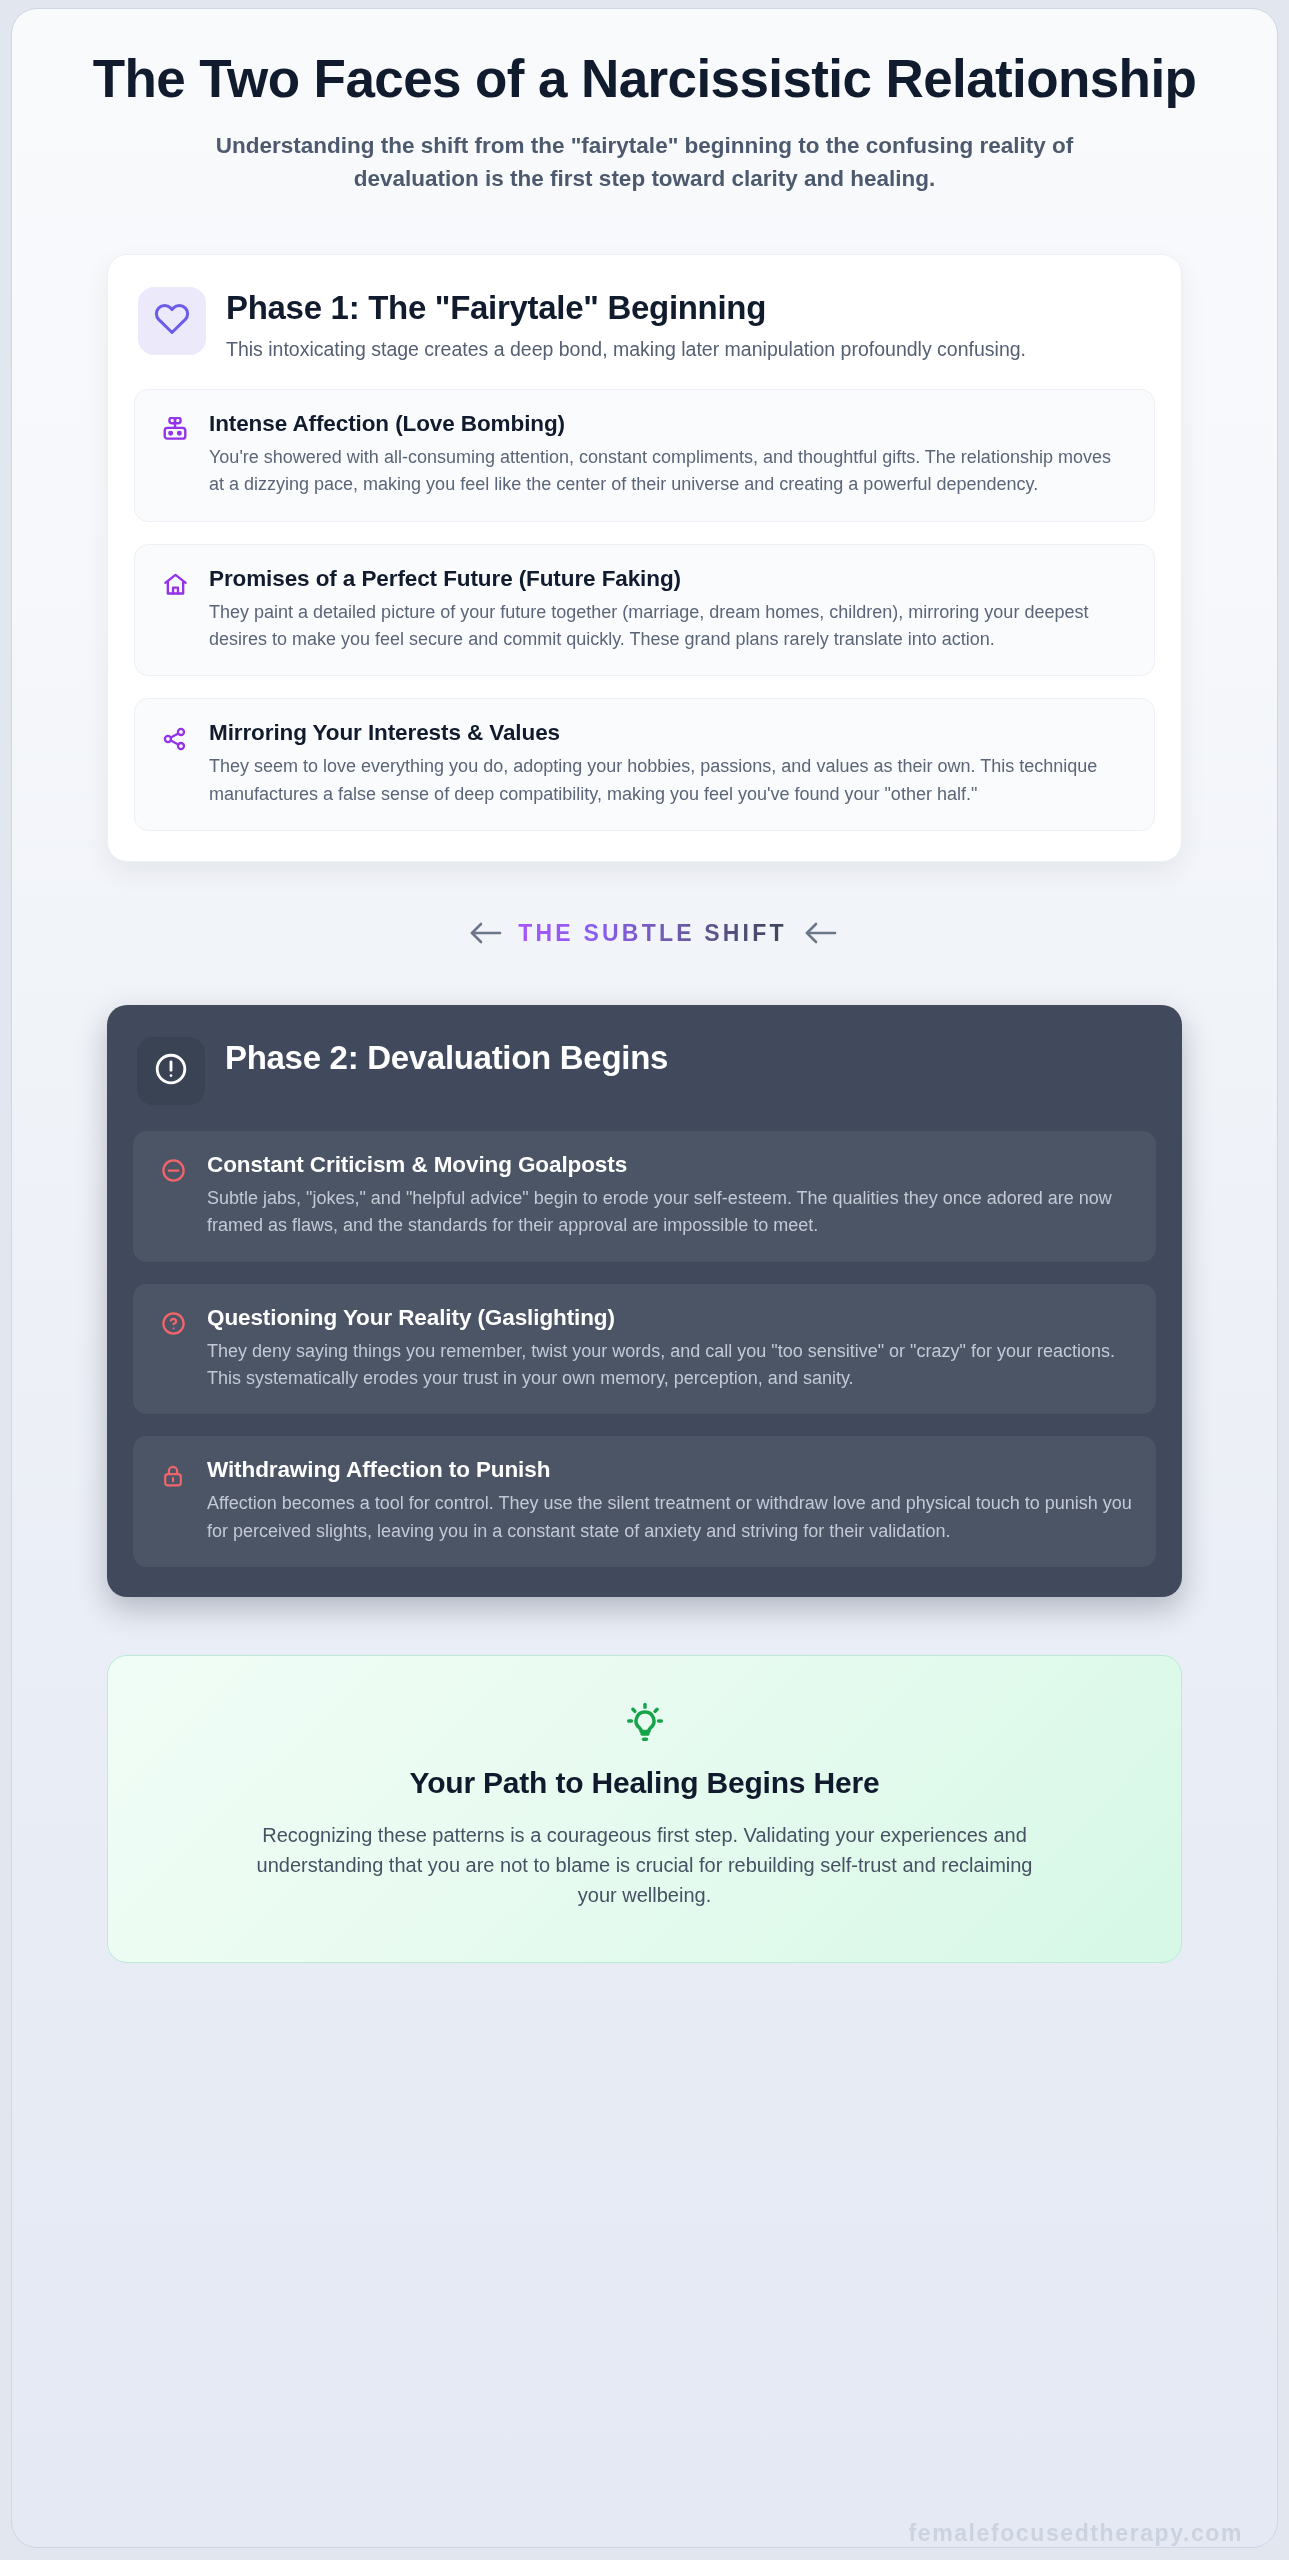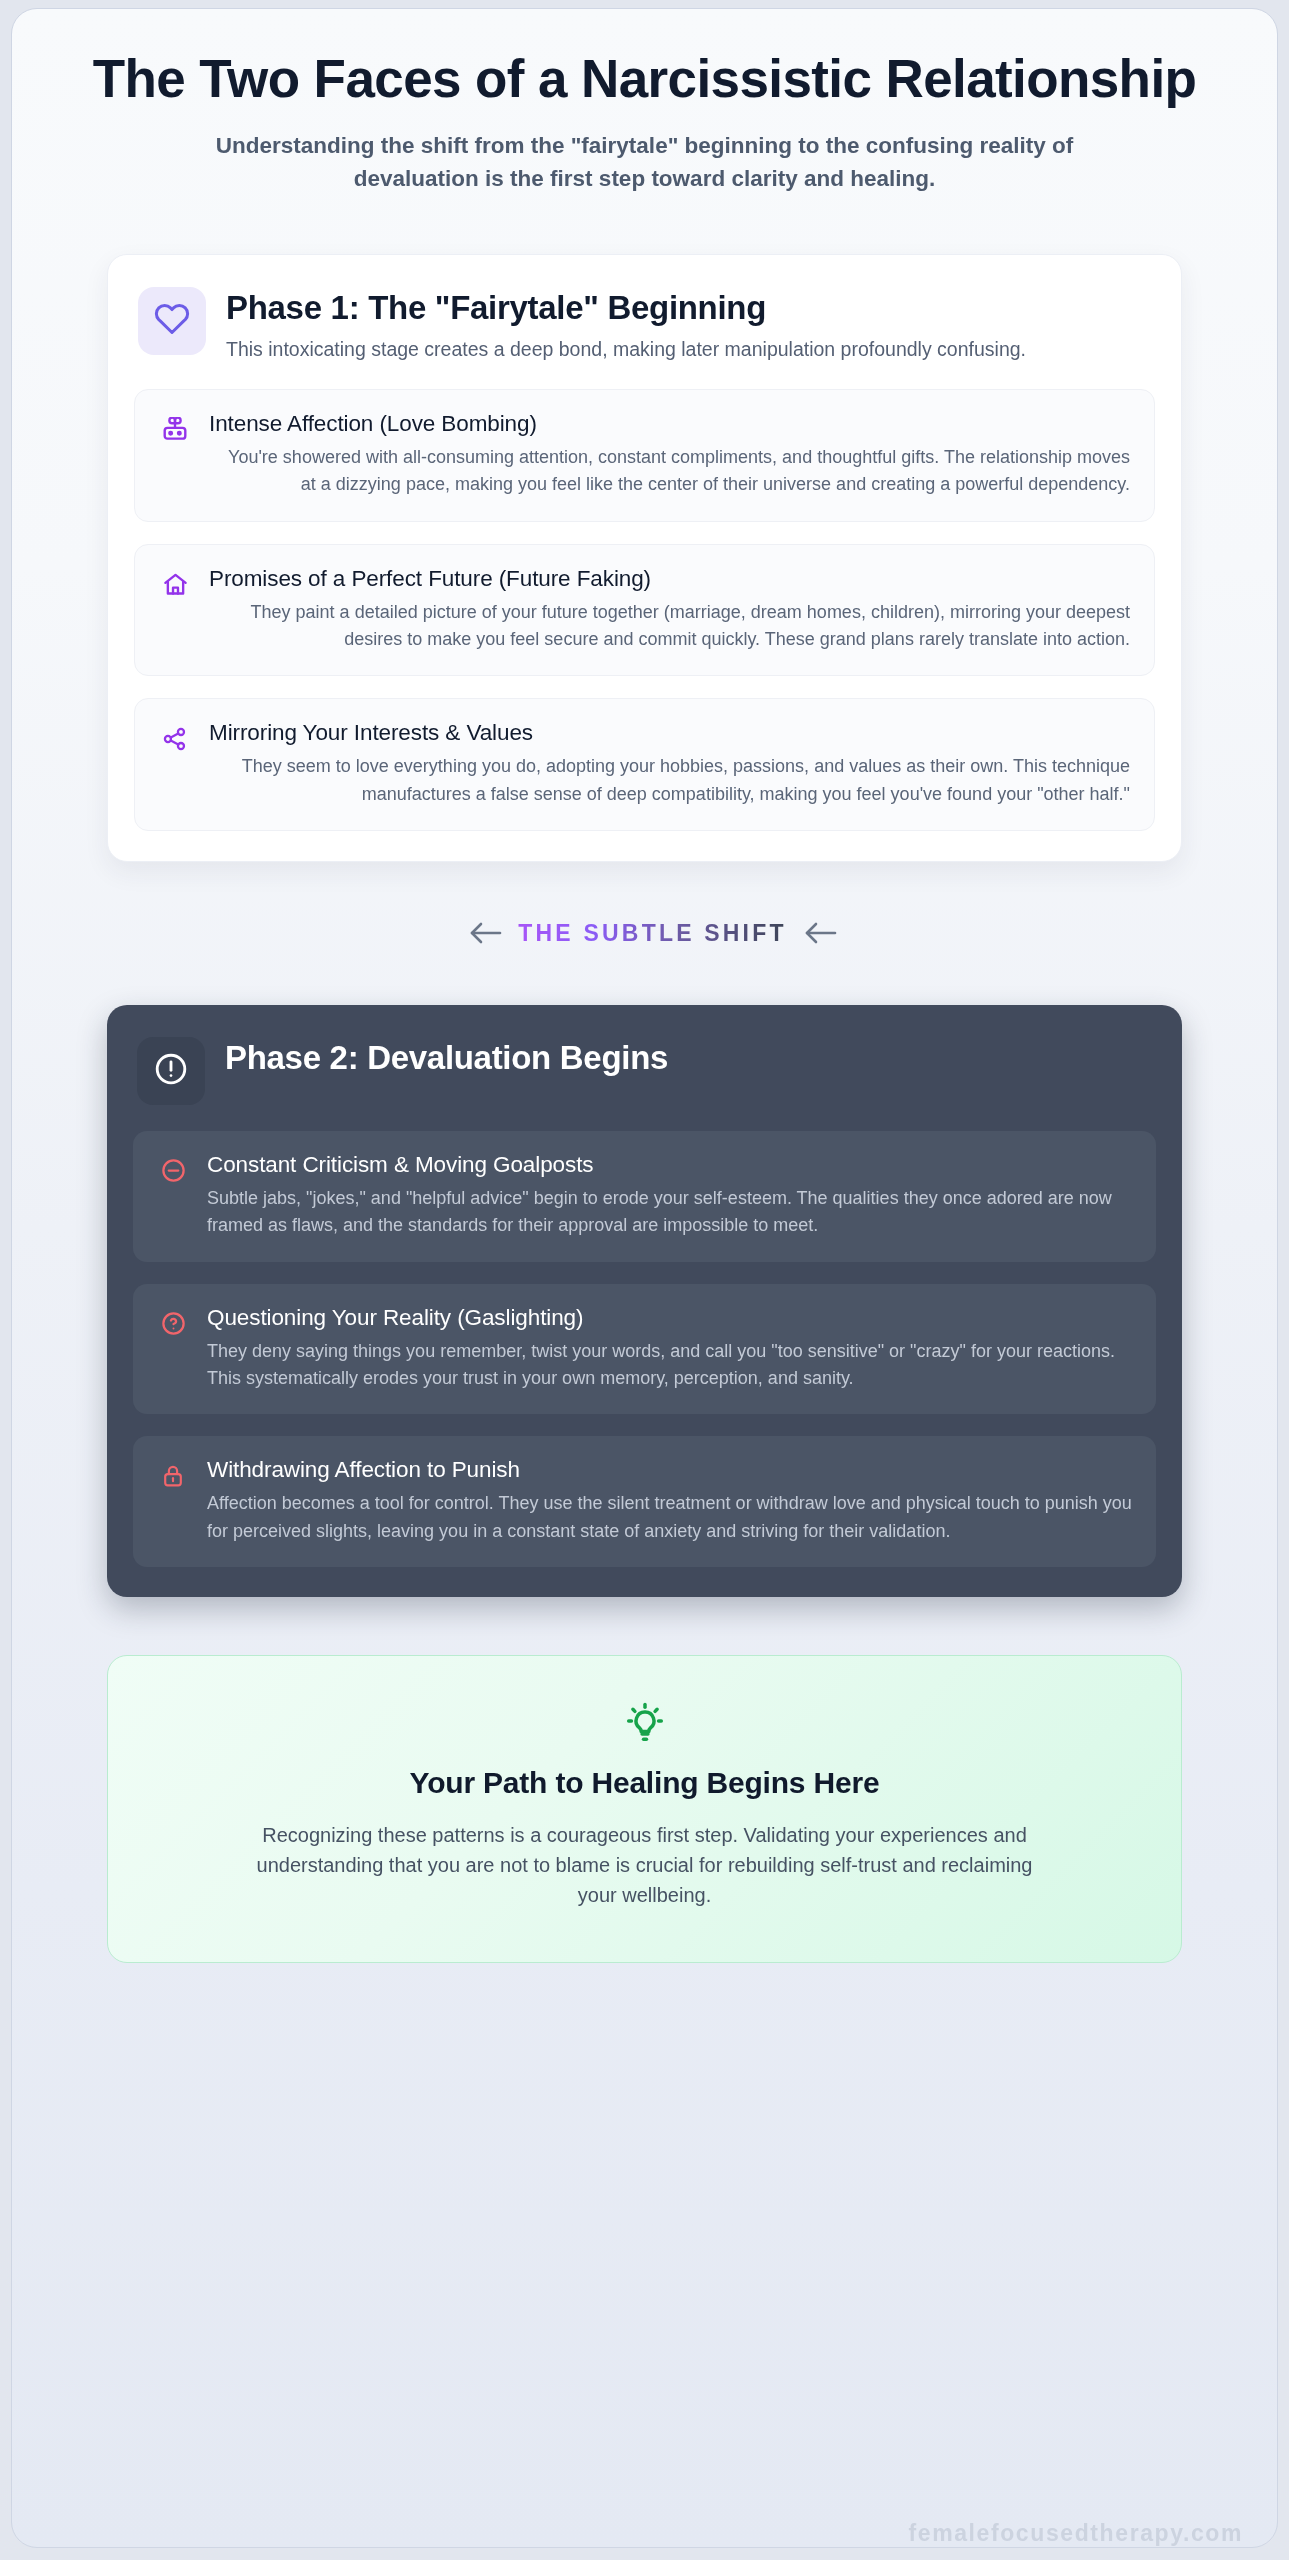--- a/index.html
+++ b/index.html
@@ -100,26 +100,26 @@
     align-items: flex-start;
   }
   .item-light { background: #fafbfd; border: 1px solid #eef0f5; }
   .item-dark  { background: #4b5566; }
 
   .item-icon { flex: 0 0 auto; width: 32px; height: 32px; margin-top: 4px;
                display: flex; align-items: center; justify-content: center; }
 
   .item-body { flex: 1 1 auto; }
 
-  .item-title { font-size: 22.5px; font-weight: 400; letter-spacing: -0.1px; line-height: 1.2; }
+  .item-title { font-size: 22.5px; font-weight: 700; letter-spacing: -0.1px; line-height: 1.2; }
   .item-title.light { color: #111b2e; }
   .item-title.dark  { color: #ffffff; }
 
   .item-desc { margin-top: 7px; font-size: 18px; line-height: 1.52; }
-  .item-desc.light { color: #5a6578; text-align: right; }
+  .item-desc.light { color: #5a6578; }
   .item-desc.dark  { color: #c3cad6; }
 
   
   .shift {
     display: flex; align-items: flex-start; justify-content: center;
     gap: 16px;
     margin: 58px 0 2px 0;
     padding-left: 16px;
   }
   .shift-text {

